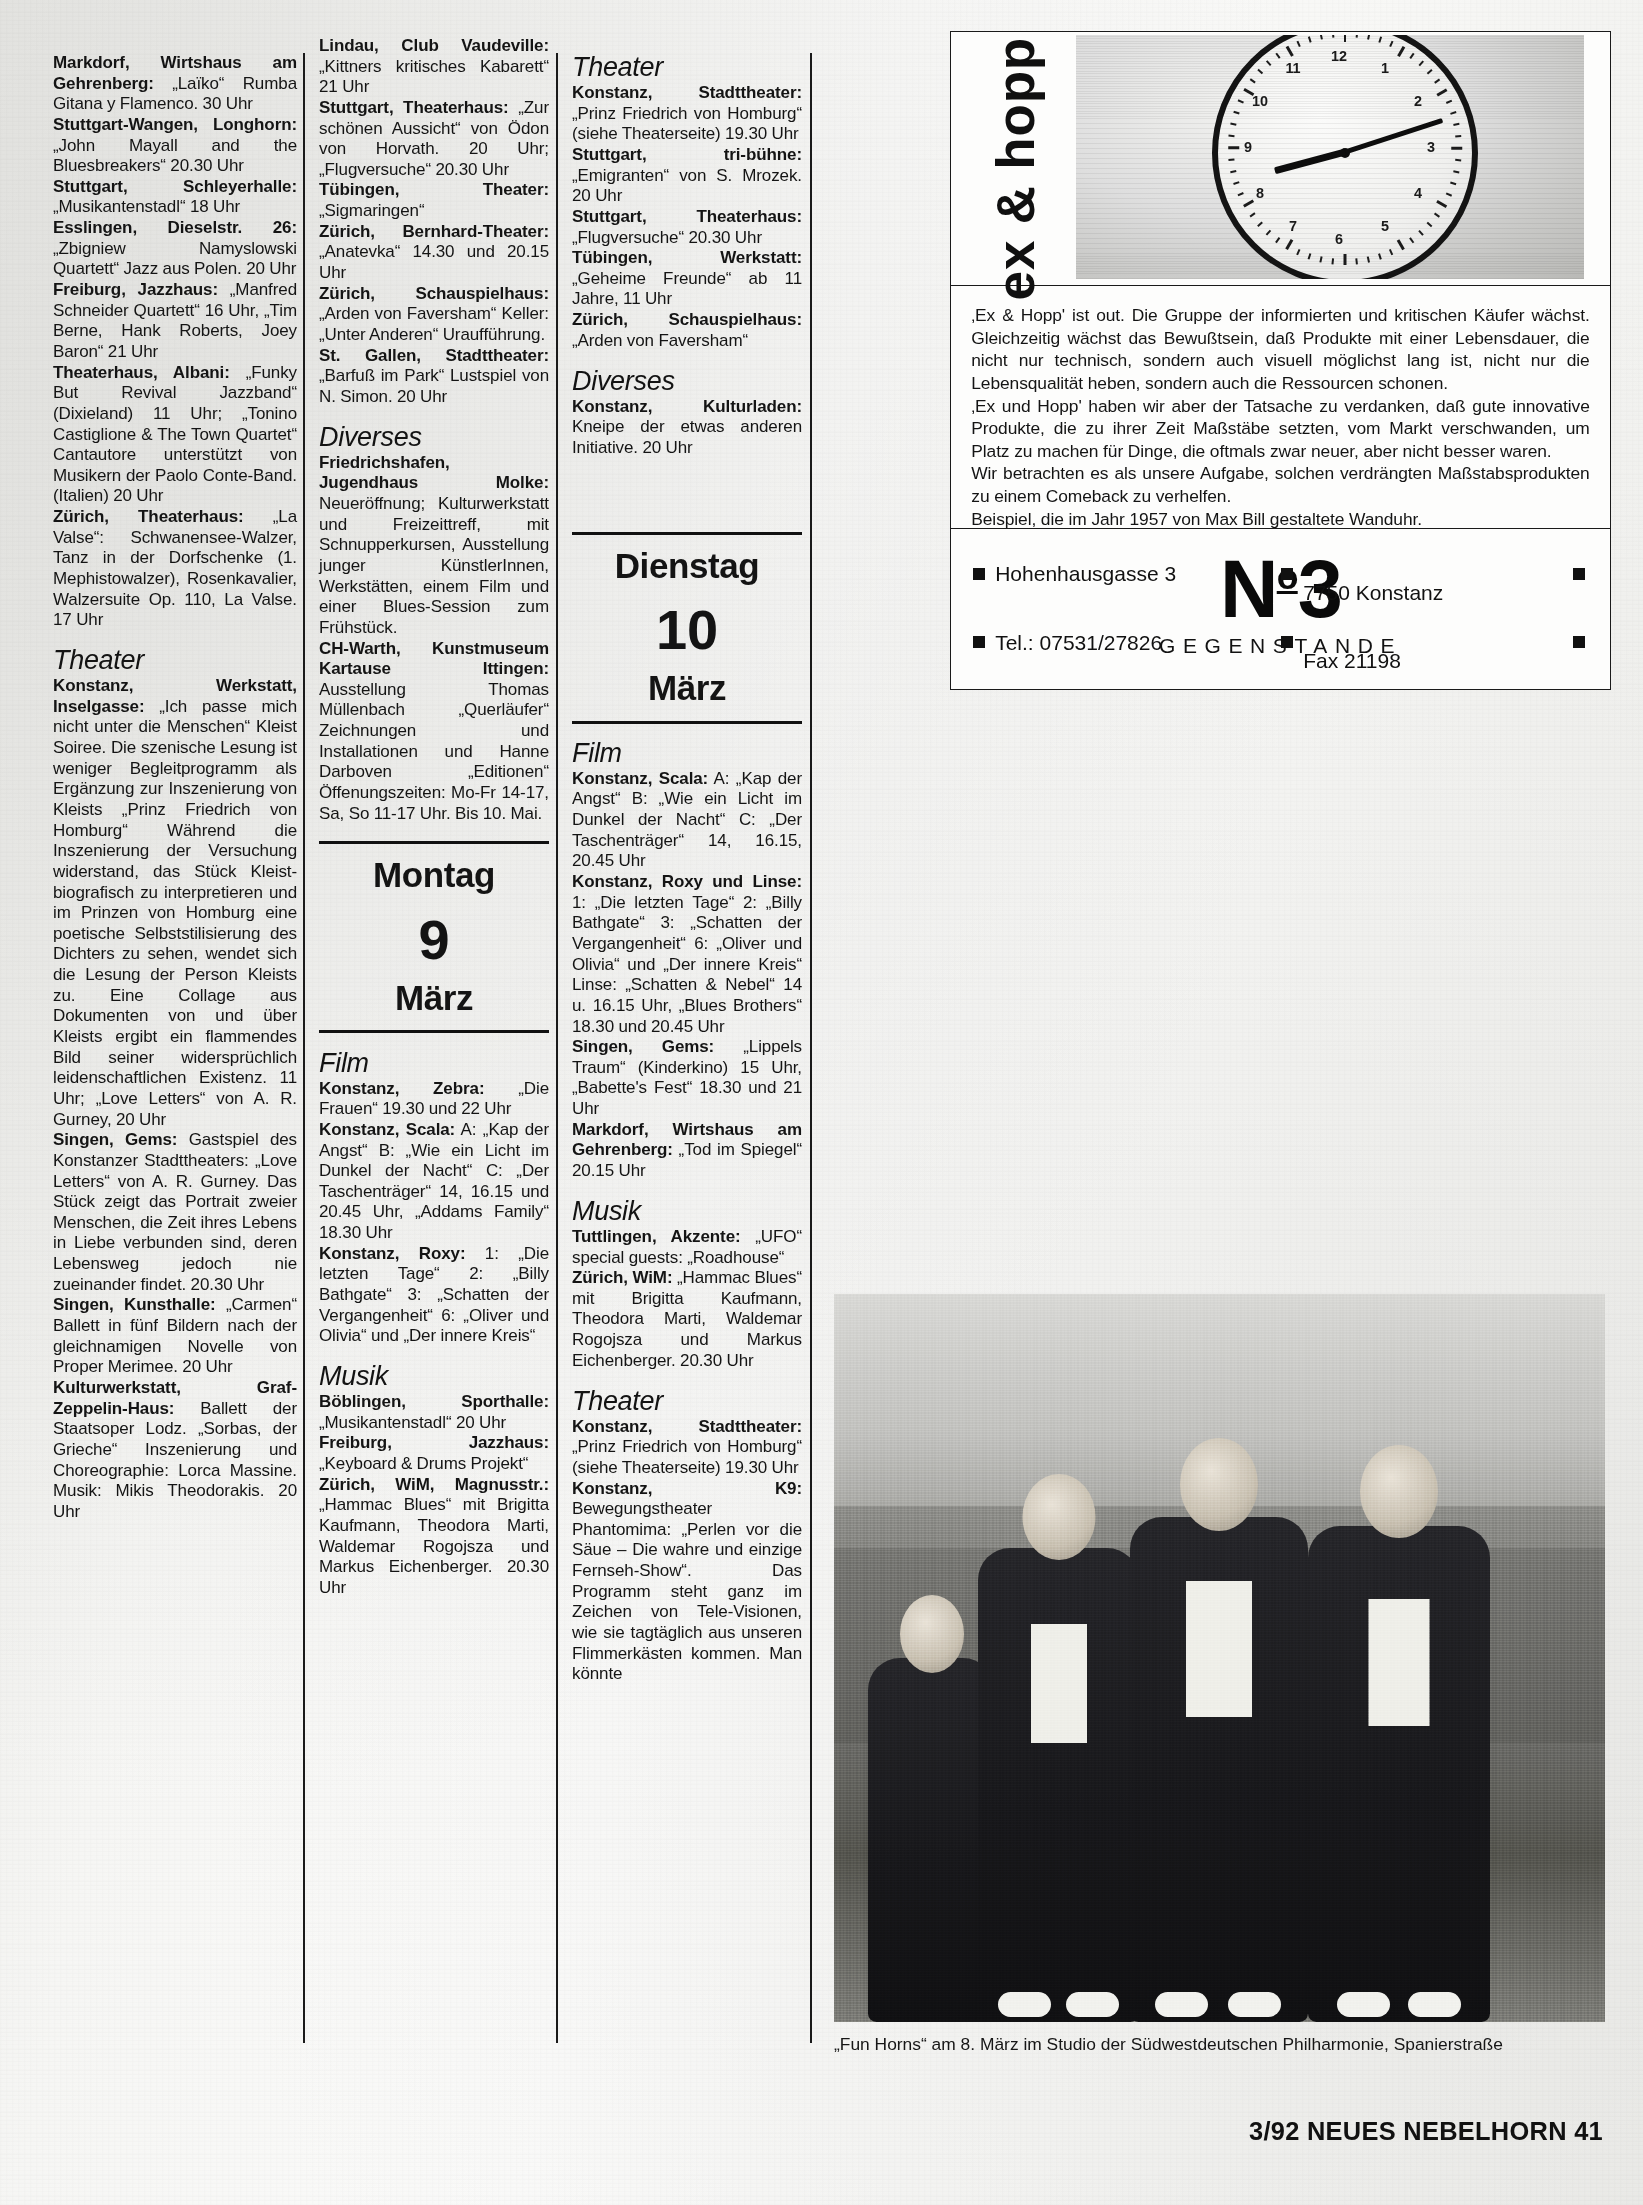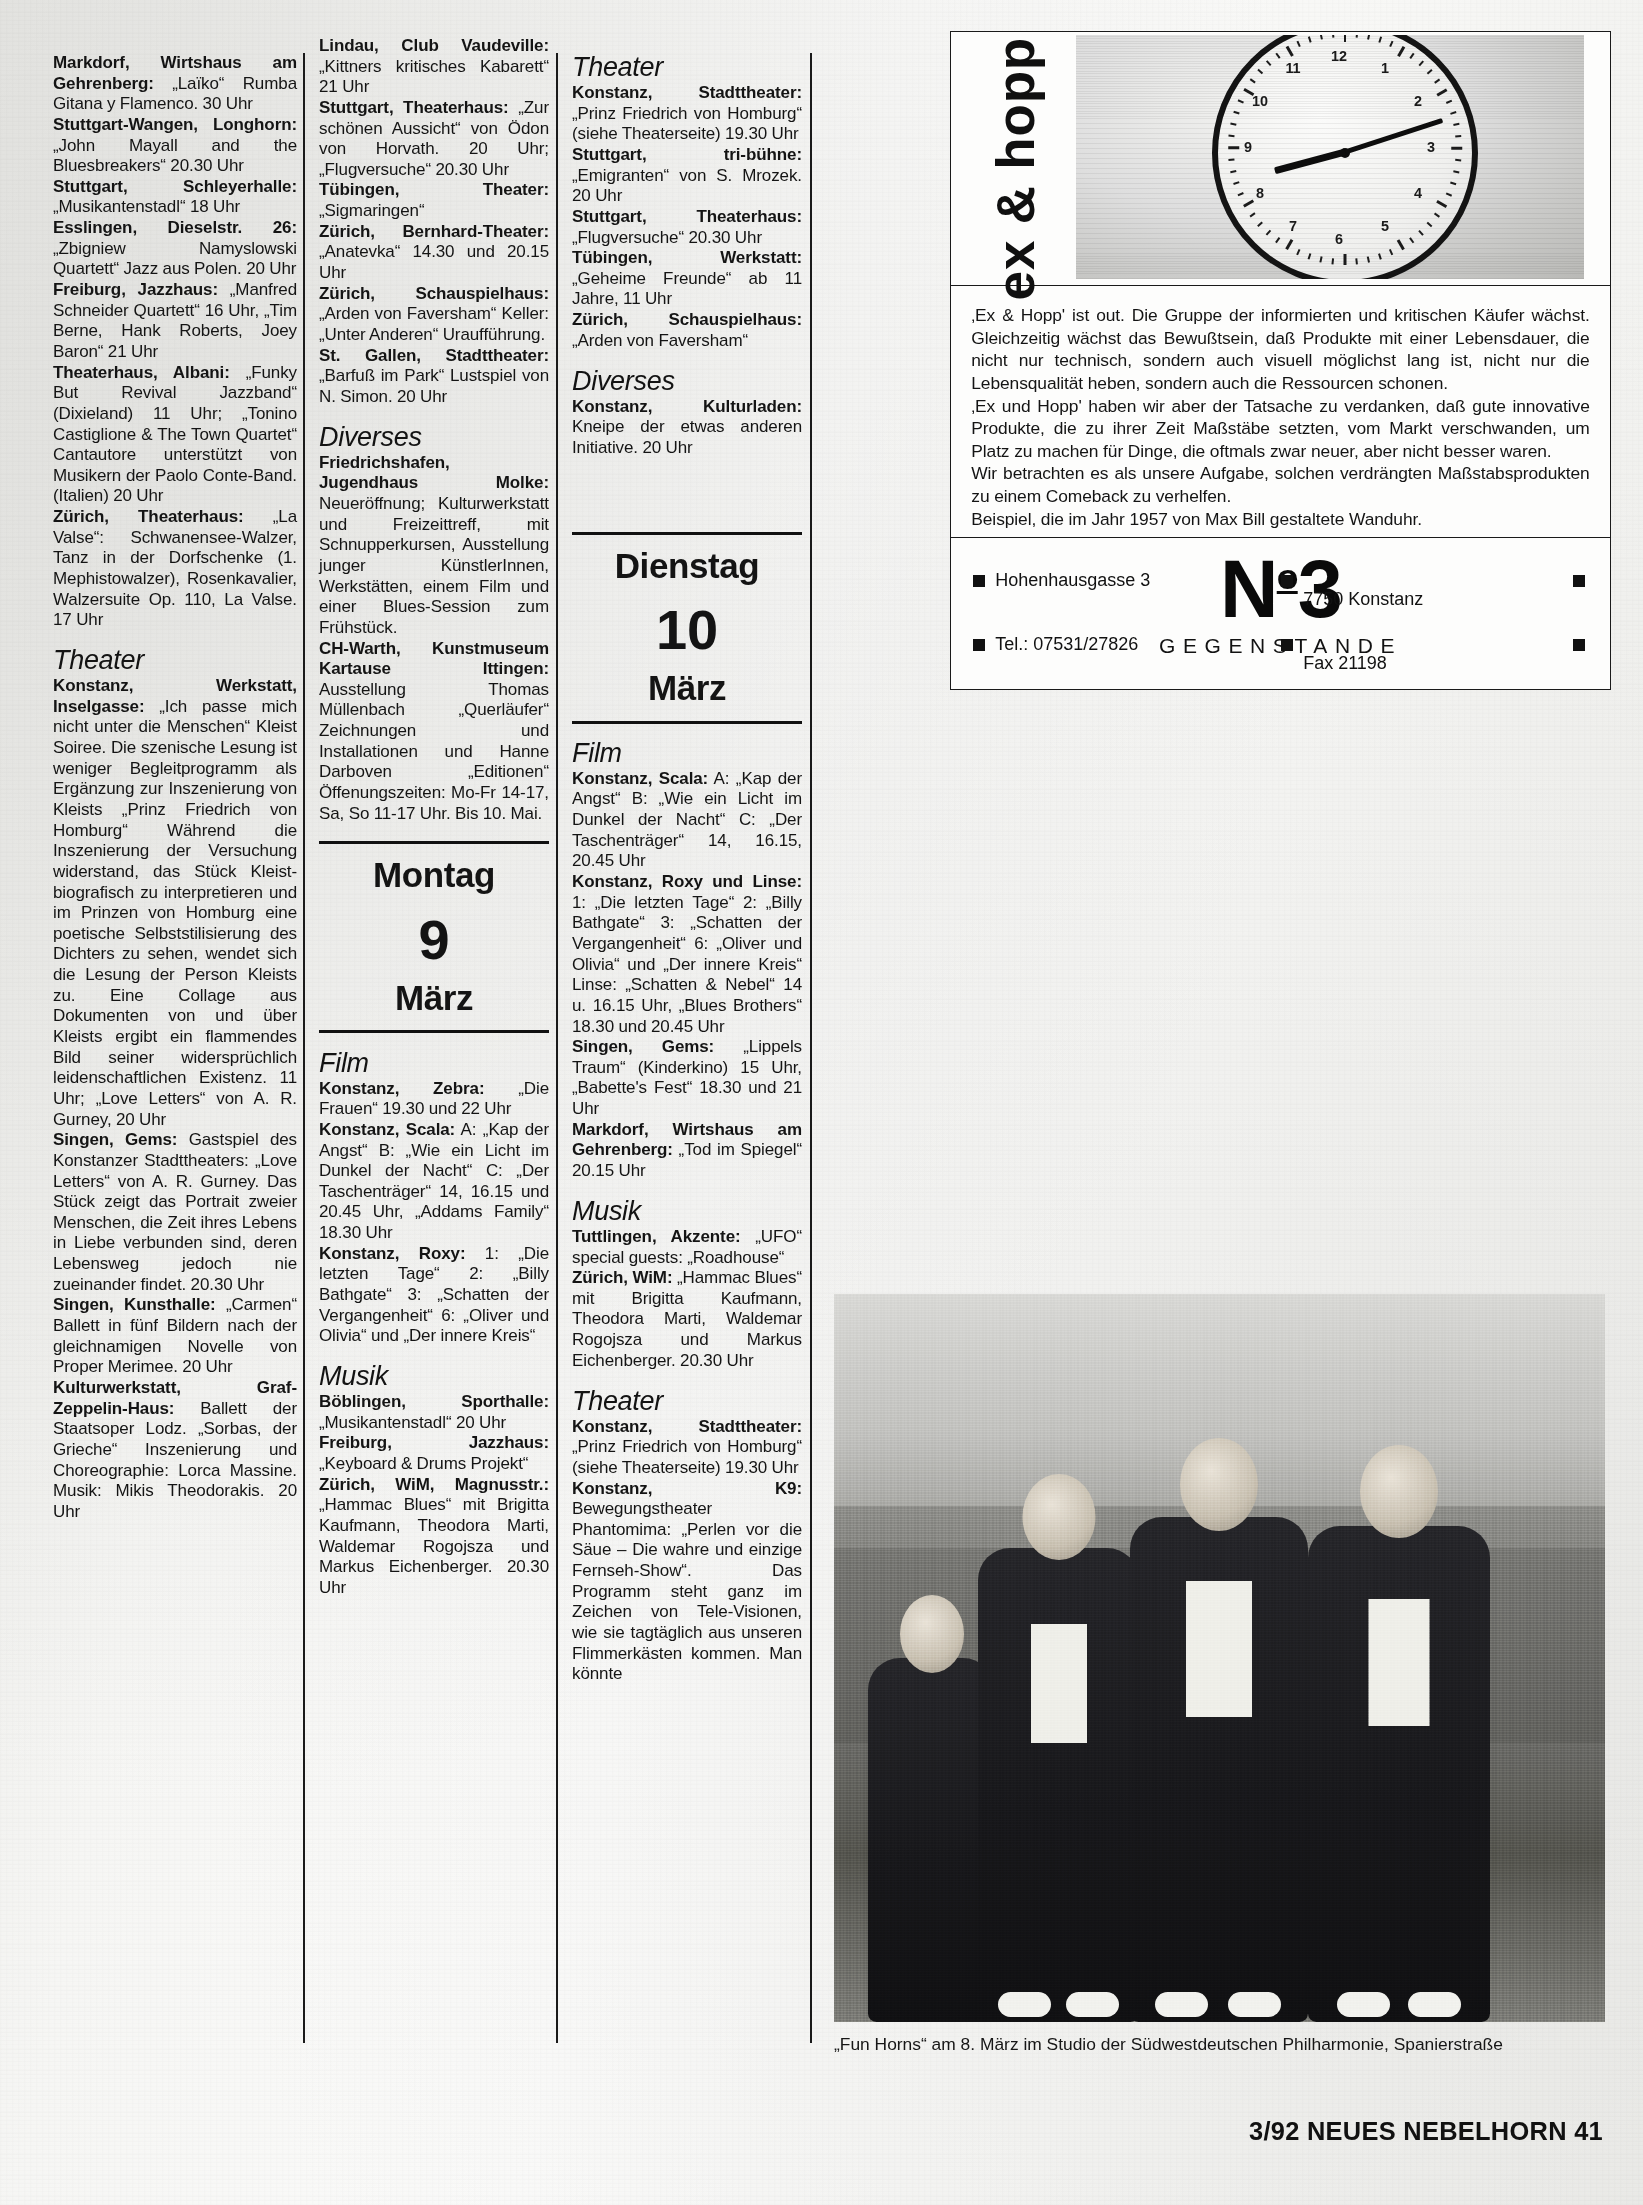--- a/index.html
+++ b/index.html
@@ -227,21 +227,21 @@
     letter-spacing: 7.6px;
     margin-top: 1.7px;
     color: #121212;
   }
   #ad-footer {
     position: absolute;
     left: 0; right: 0; bottom: 0;
     border-top: 1.7px solid #1a1a1a;
     padding: 11px 15.2px 12px 15.2px;
     box-sizing: border-box;
-    font-size: 18px;
+    font-size: 21px;
     line-height: 1.5;
     color: #111;
   }
   .adf-row { display: flex; align-items: center; }
   .sq {
     display: inline-block;
     width: 12px; height: 12px;
     background: #111;
     margin: 0 10.2px 0 6.8px;
     flex: none;

